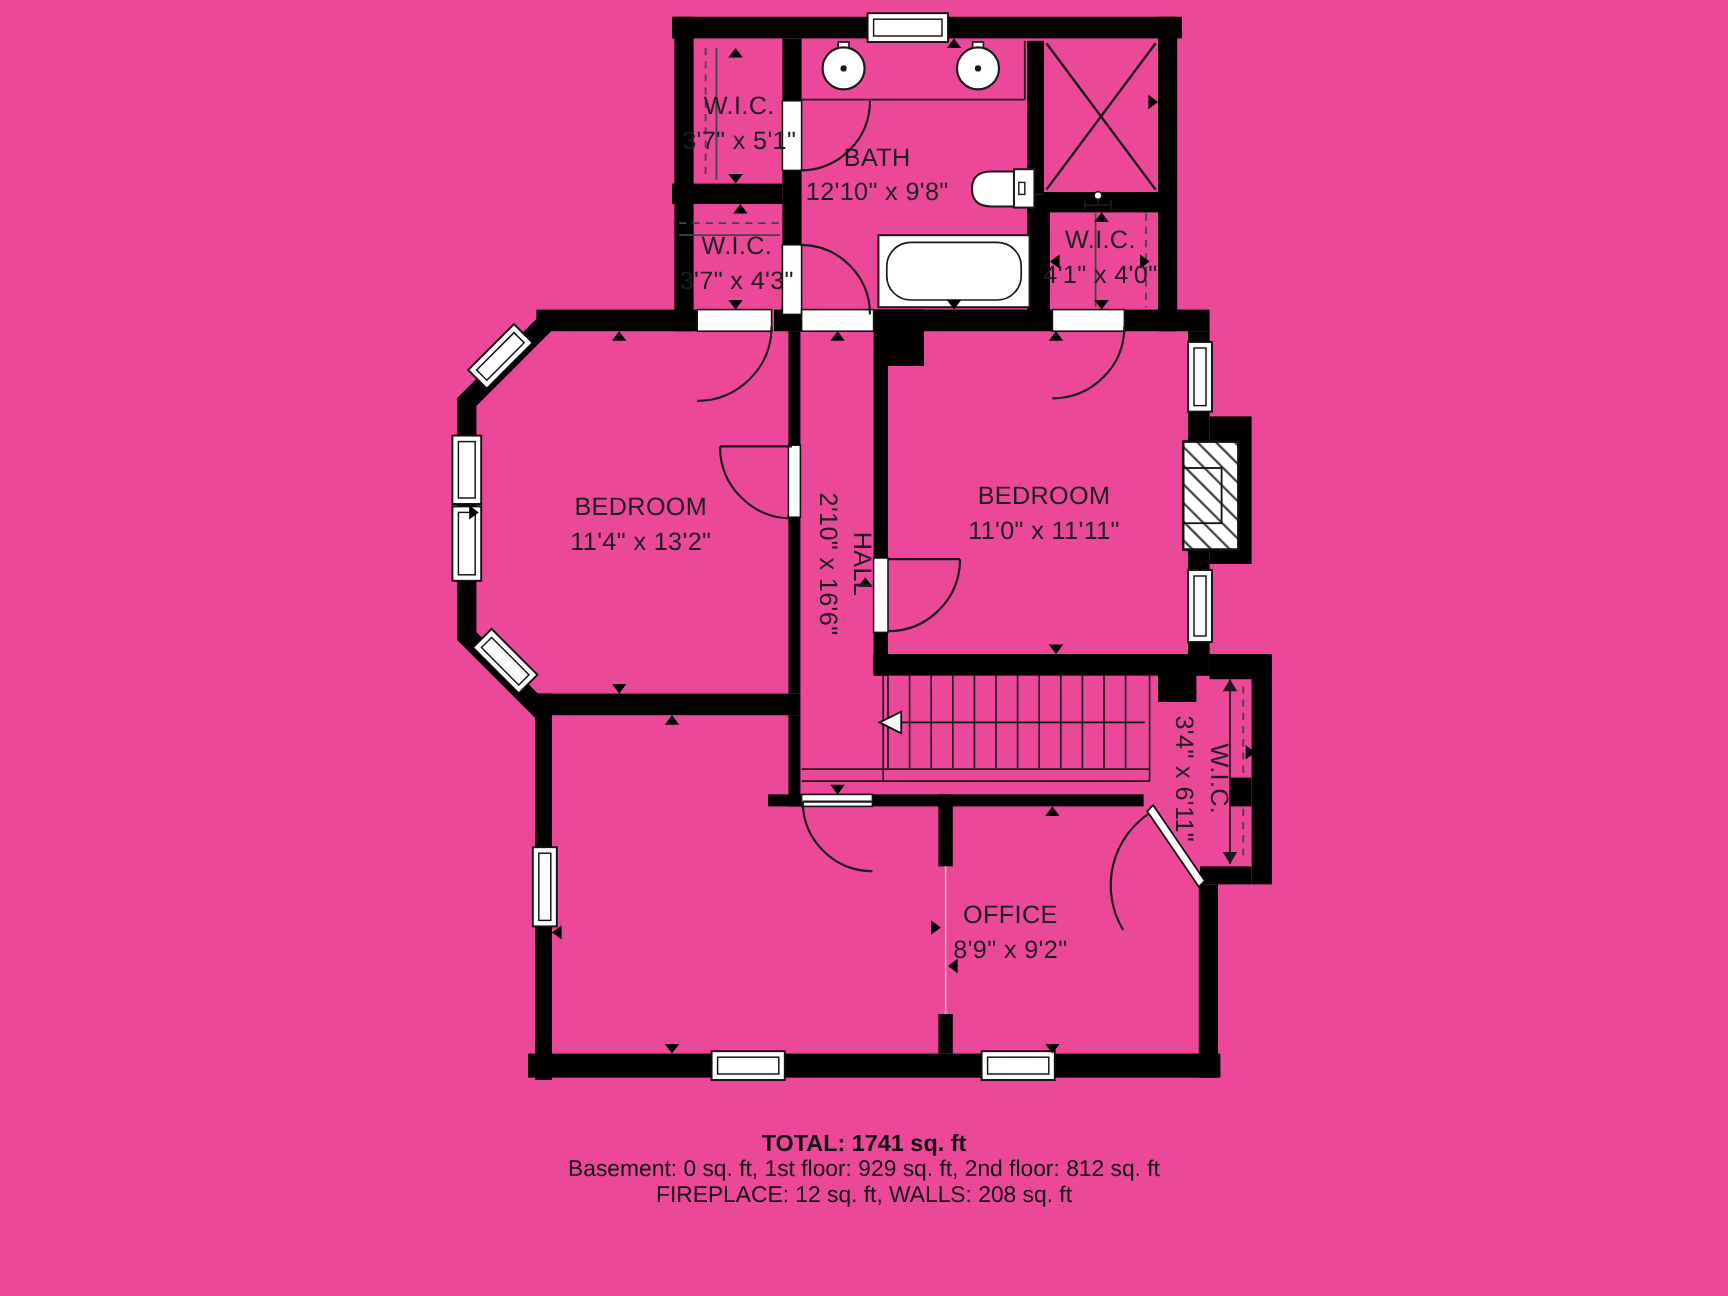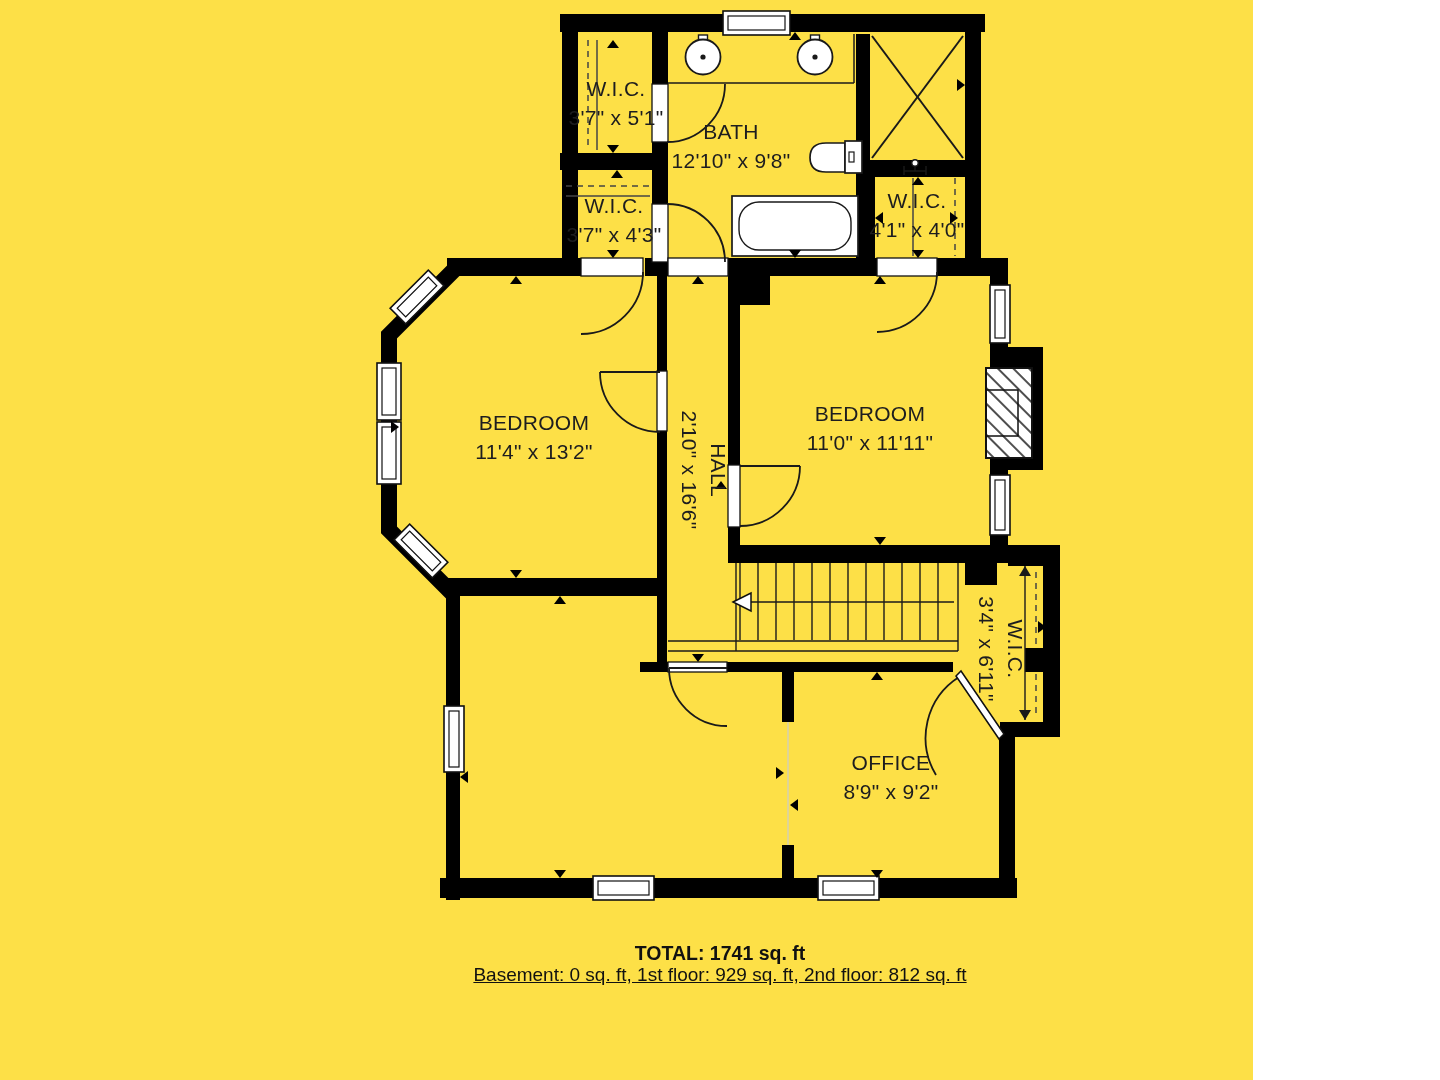--- a/index.html
+++ b/index.html
@@ -1,26 +1,26 @@
 <!DOCTYPE html>
 <html><head>
 <meta charset="utf-8">
 <style>
   html,body{margin:0;padding:0;background:#ffffff;}
-  #canvas{position:relative;width:1253px;height:1080px;background:#fde047;overflow:hidden;
+  #canvas{position:relative;width:1440px;height:1080px;background:#ec4899;overflow:hidden;
           font-family:"Liberation Sans",sans-serif;}
   #plan-svg{position:absolute;left:0;top:0;}
   .lbl{position:absolute;transform:translate(-50%,-50%);text-align:center;
        font:400 21px/29px "Liberation Sans",sans-serif;color:#1d1d1f;
        white-space:nowrap;letter-spacing:.3px;}
   .lbl.rot{transform:translate(-50%,-50%) rotate(90deg);}
   .lbl span{display:block;}
   #summary{position:absolute;left:0;top:942px;width:1440px;text-align:center;color:#111;}
   #summary .total{font:700 19.5px/22px "Liberation Sans",sans-serif;}
-  #summary .line{font:400 19px/21.5px "Liberation Sans",sans-serif;text-decoration:underline;}
+  #summary .line{font:400 19px/21.5px "Liberation Sans",sans-serif;}
   #summary .disclaimer{margin-top:14px;font:400 10.5px/12px "Liberation Sans",sans-serif;
        letter-spacing:.2px;color:#222;}
 </style>
 </head>
 <body>
 
 <div id="canvas">
 
 <svg id="plan-svg" width="1440" height="1080" viewBox="0 0 1440 1080" xmlns="http://www.w3.org/2000/svg">
   <defs>
@@ -288,23 +288,24 @@
   <span>2'10" x 16'6"</span>
 </div>
 <div class="lbl" style="left:870px;top:428px">
   <span>BEDROOM</span>
   <span>11'0" x 11'11"</span>
 </div>
 <div class="lbl rot" style="left:1001px;top:649px">
   <span>W.I.C.</span>
   <span>3'4" x 6'11"</span>
 </div>
-<div class="lbl" style="left:891px;top:777px">
+<div class="lbl" style="left:842px;top:777px">
   <span>OFFICE</span>
   <span>8'9" x 9'2"</span>
 </div>
 
 <div id="summary">
   <div class="total">TOTAL: 1741 sq. ft</div>
   <div class="line">Basement: 0 sq. ft, 1st floor: 929 sq. ft, 2nd floor: 812 sq. ft</div>
+  <div class="line">FIREPLACE: 12 sq. ft, WALLS: 208 sq. ft</div>
 </div>
 
 </div>
 
 </body></html>

